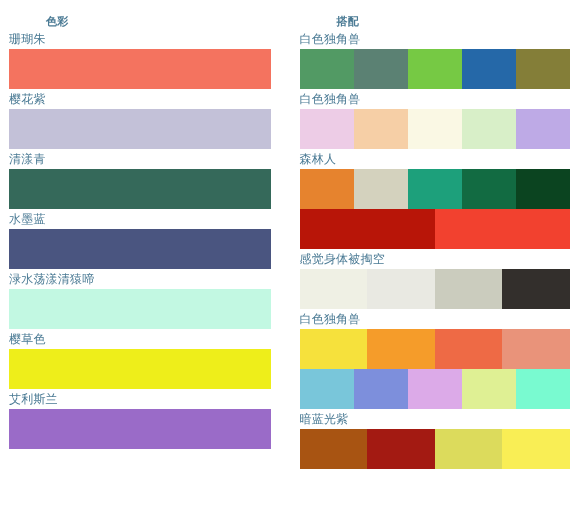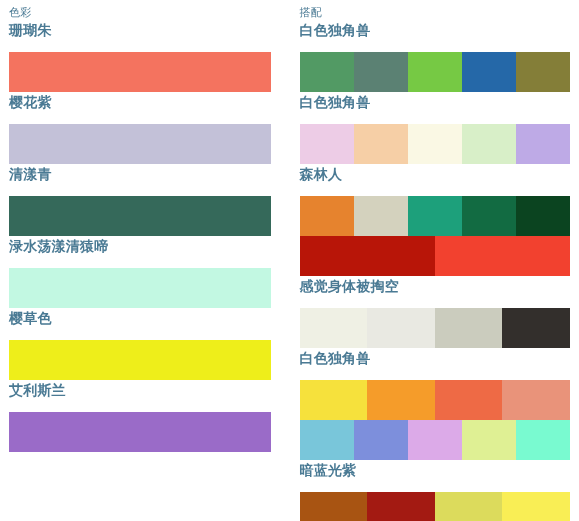--- a/index.html
+++ b/index.html
@@ -27,38 +27,39 @@
     position: relative;
   }
 
   .column.left  { padding-left: 9px;  padding-right: 19px; }
   .column.right { padding-left: 10px; padding-right: 9px; }
 
   .section-title {
     font-size: 11px;
     line-height: 13px;
     color: #4a7a94;
-    font-weight: 400;
-    padding-top: 6px;
+    font-weight: 700;
+    padding-top: 15px;
     padding-bottom: 1px;
     letter-spacing: 0.2px;
     white-space: nowrap;
+    margin-left: 37px;
   }
 
   .swatch-block {
     margin-bottom: 0px;
   }
 
   .swatch-label {
-    font-size: 14px;
+    font-size: 12px;
     line-height: 13px;
     color: #4a7a94;
-    font-weight: 700;
+    font-weight: 400;
     padding-top: 4px;
-    padding-bottom: 15px;
+    padding-bottom: 3px;
     letter-spacing: 0.2px;
     white-space: nowrap;
   }
 
   
   .bar {
     width: 100%;
     height: 40px;
     display: block;
   }
@@ -100,20 +101,24 @@
         </div>
         <div class="swatch-block">
           <div class="swatch-label">樱花紫</div>
           <div class="bar" style="background: rgb(195, 193, 216);"></div>
         </div>
         <div class="swatch-block">
           <div class="swatch-label">清漾青</div>
           <div class="bar" style="background: rgb(53, 105, 90);"></div>
         </div>
         <div class="swatch-block">
+          <div class="swatch-label">水墨蓝</div>
+          <div class="bar" style="background: rgb(74, 85, 128);"></div>
+        </div>
+        <div class="swatch-block">
           <div class="swatch-label">渌水荡漾清猿啼</div>
           <div class="bar" style="background: rgb(194, 248, 226);"></div>
         </div>
         <div class="swatch-block">
           <div class="swatch-label">樱草色</div>
           <div class="bar" style="background: rgb(238, 238, 26);"></div>
         </div>
         <div class="swatch-block">
           <div class="swatch-label">艾利斯兰</div>
           <div class="bar" style="background: rgb(154, 107, 200);"></div>

